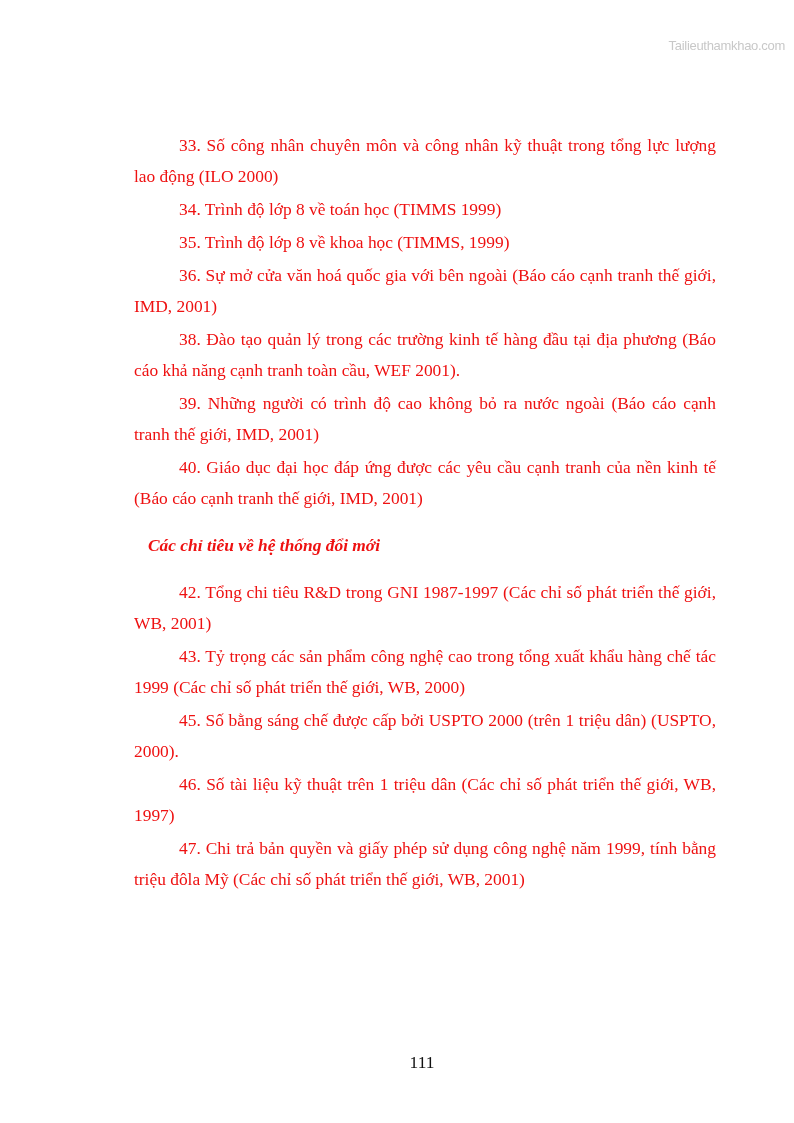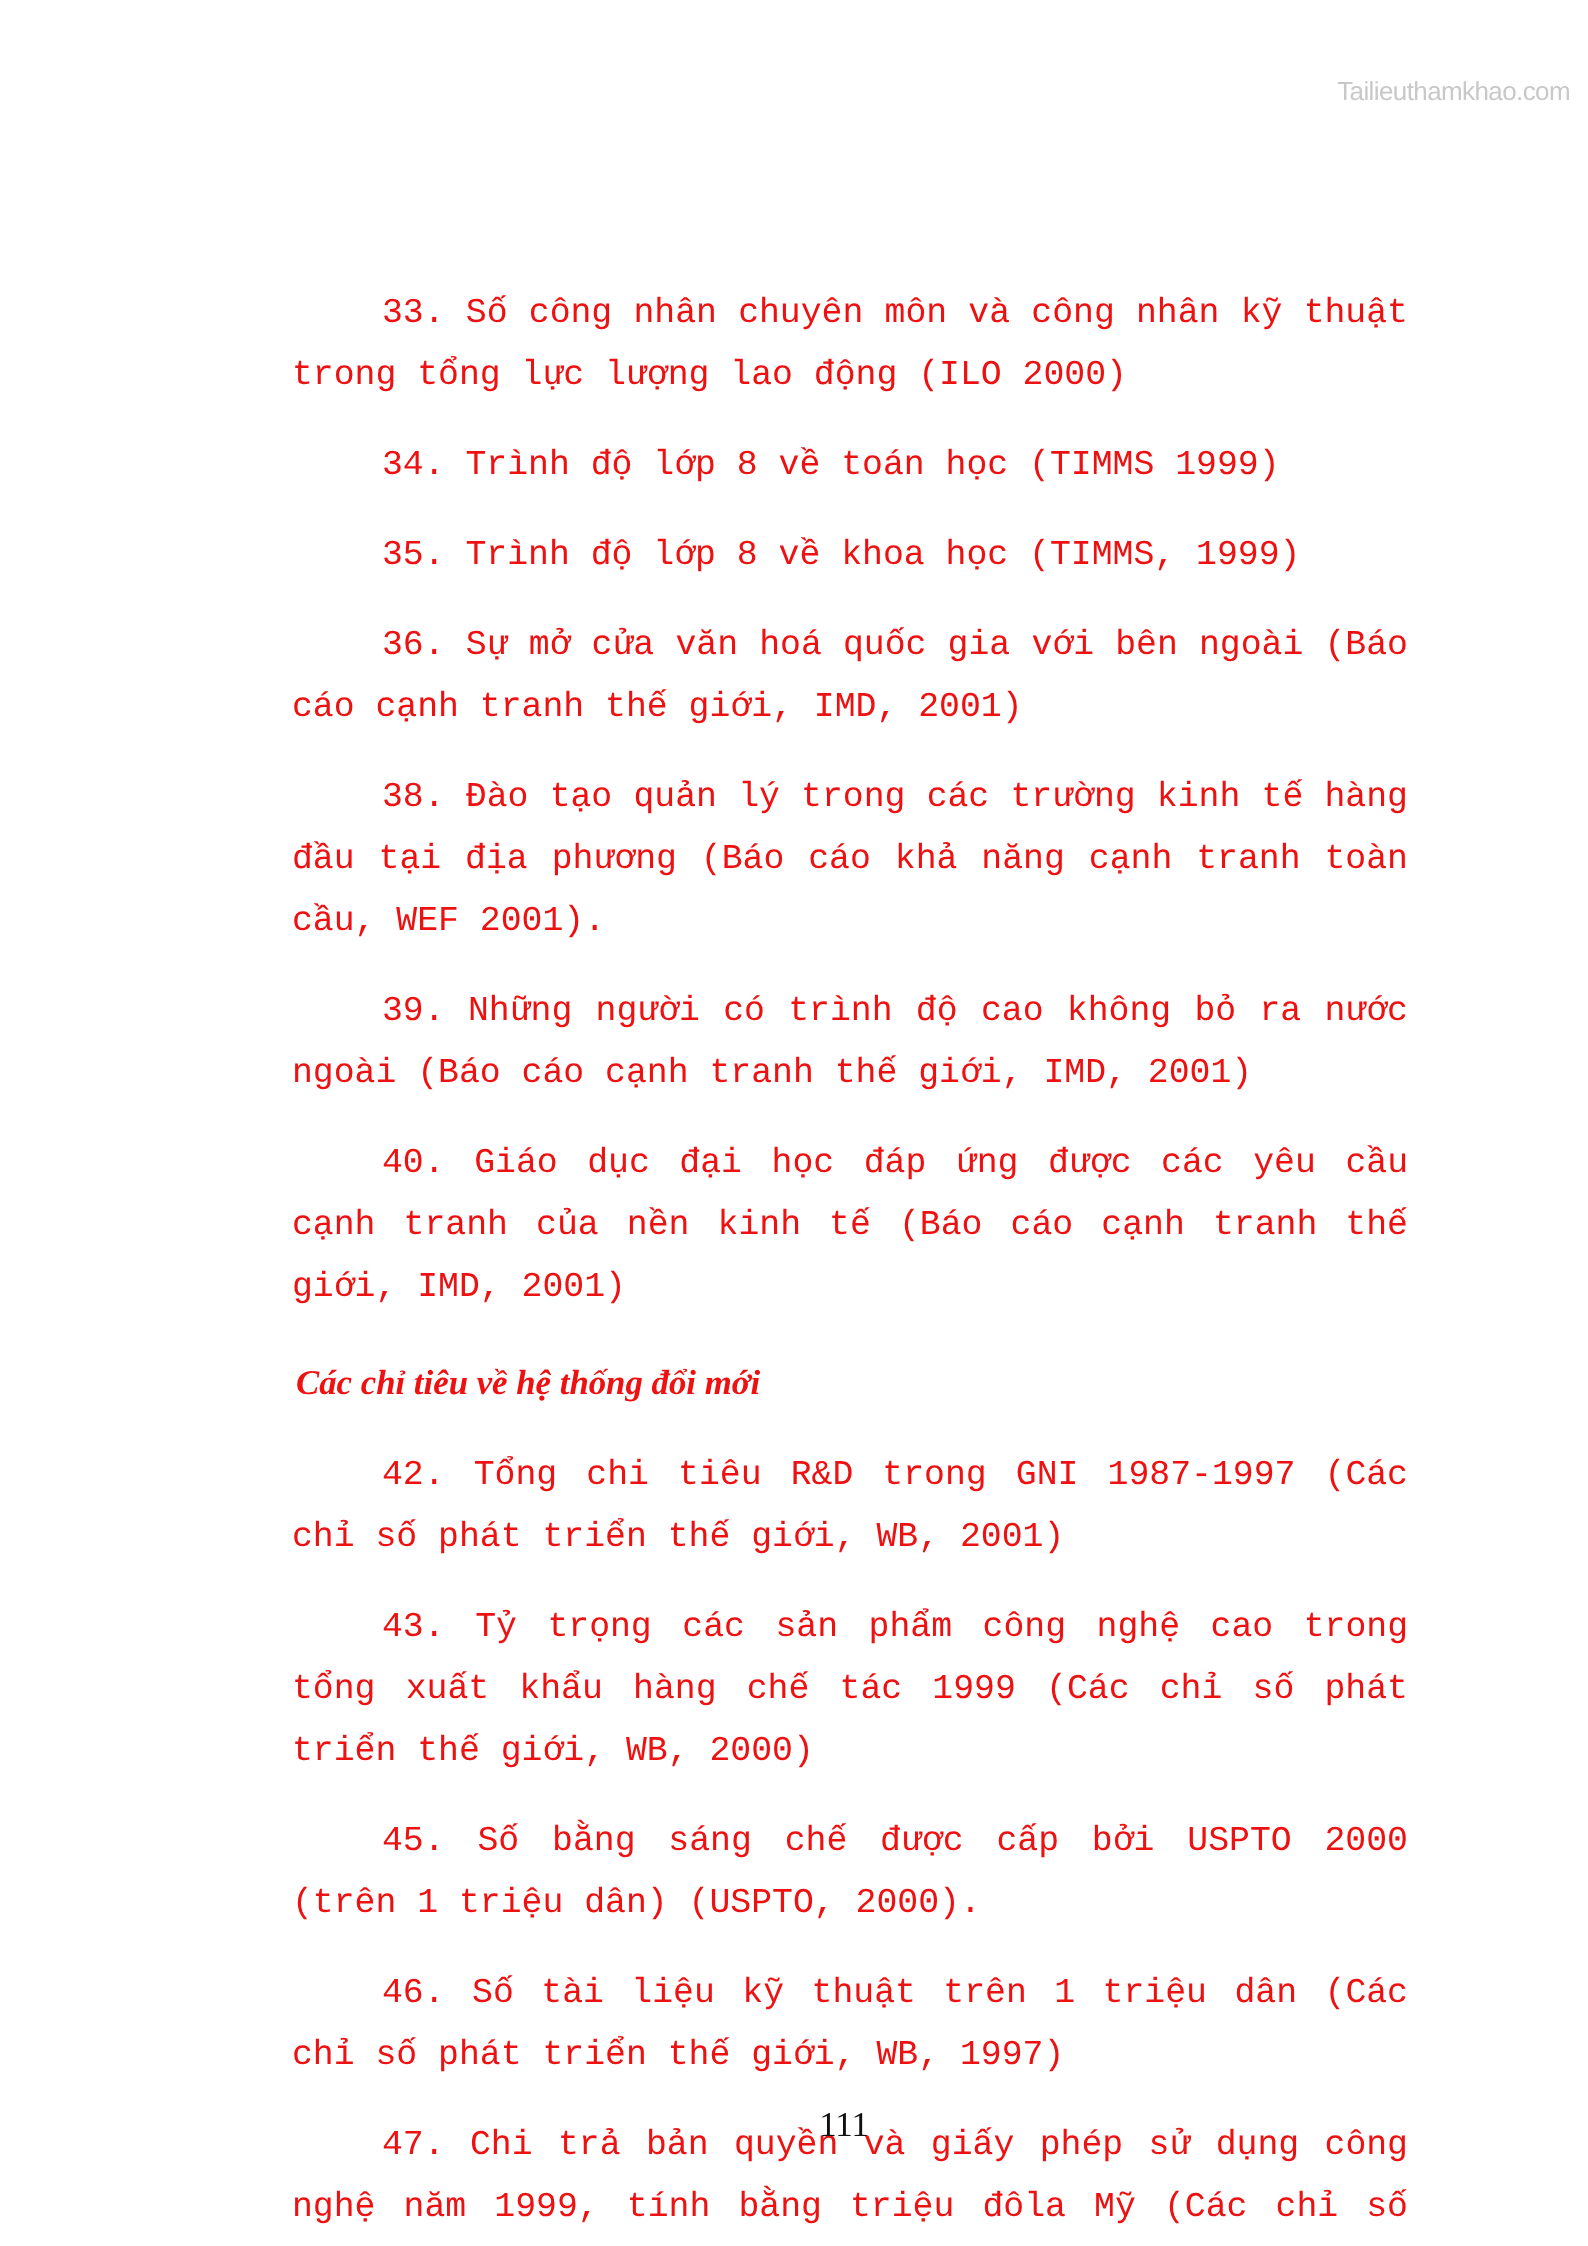--- a/index.html
+++ b/index.html
@@ -27,24 +27,23 @@
   .content {
     position: absolute;
     top: 128px;
     left: 132px;
     width: 586px;
     color: #ee1111;
     font-size: 17.4px;
     line-height: 31px;
   }
   .para {
-    margin: 14px;
+    margin: 2px;
     text-align: justify;
     text-indent: 45px;
-    font-family: Liberation Mono, monospace;
   }
   .heading {
     margin: 16px;
     font-weight: bold;
     font-style: italic;
     text-indent: 0;
   }
   .page-number {
     position: absolute;
     top: 1052px;

